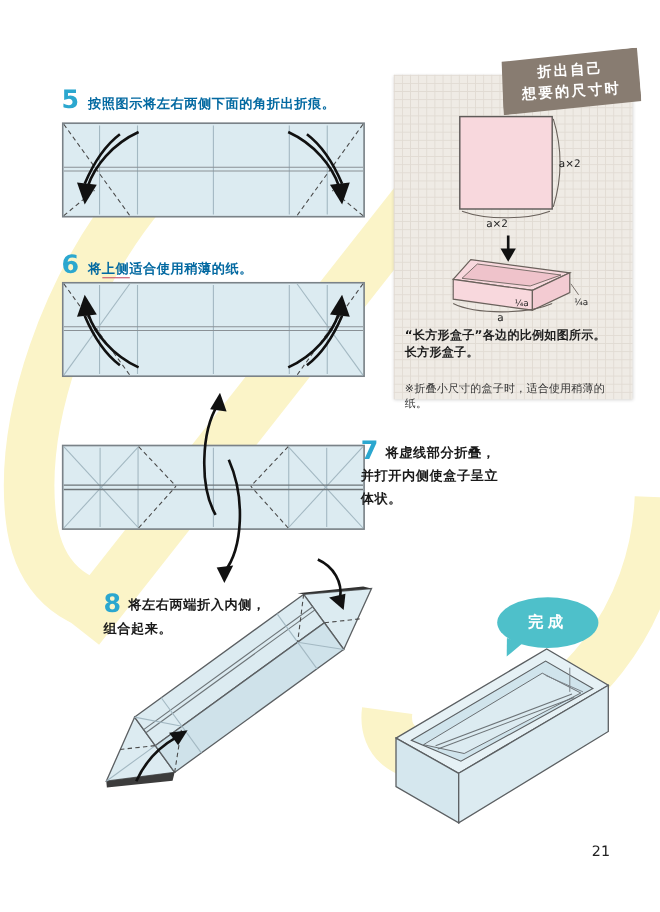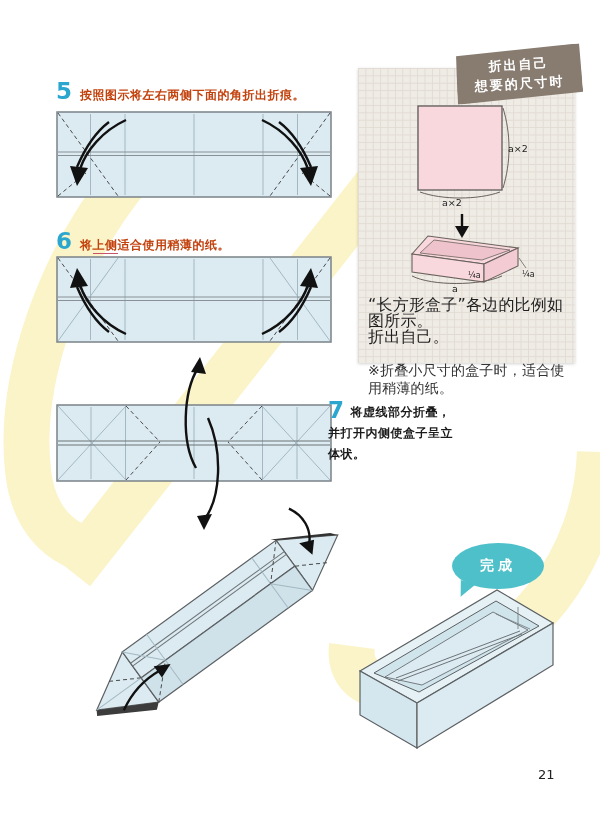--- a/index.html
+++ b/index.html
@@ -2,37 +2,37 @@
 <html><head>
 <meta charset="utf-8">
 <style>
   html,body{margin:0;padding:0;}
   body{font-family:"DejaVu Sans","Liberation Sans",sans-serif;background:#fff;}
   .page{position:relative;width:600px;height:829px;background:#ffffff;overflow:hidden;}
   .bg-swoosh{position:absolute;left:0;top:0;width:600px;height:829px;z-index:0;}
   .layer{position:absolute;z-index:2;}
   .step-head{position:absolute;z-index:2;display:flex;align-items:baseline;gap:8px;}
   .step-num{color:#2BA7CF;font-size:23px;font-weight:bold;line-height:1;}
-  .step-text{font-size:12px;font-weight:600;color:#c2410c;letter-spacing:.5px;}
+  .step-text{font-size:12px;font-weight:600;color:#0369a1;letter-spacing:.5px;}
   .em-underline{border-bottom:1.5px solid #c9536a;padding-bottom:1px;margin-top:36px;}
   .step-para{font-size:12px;font-weight:600;color:#1a1a1a;line-height:1.75;letter-spacing:.5px;}
   .step-para .step-num{font-size:23px;margin-right:6px;vertical-align:-2px;}
   .sidebar{position:absolute;left:358px;top:68px;width:217px;height:295px;z-index:1;
     background-color:#EFEBE5;
     background-image:linear-gradient(#E1DBD3 1px,transparent 1px),linear-gradient(90deg,#E1DBD3 1px,transparent 1px);
     background-size:7.4px 7.4px;box-shadow:0 1px 3px rgba(0,0,0,.18);}
   .sidebar-svg{position:absolute;left:358px;top:68px;z-index:2;}
   .tag{position:absolute;left:456px;top:47px;width:126px;height:54px;z-index:3;
     background:#887C71;transform:rotate(-3.5deg);display:flex;flex-direction:column;
     justify-content:center;align-items:center;clip-path:polygon(1% 10%,99% 0,100% 90%,0 100%);}
   .tag div{color:#fff;font-size:13px;font-weight:bold;letter-spacing:2px;line-height:1.5;}
-  .caption{position:absolute;left:368px;top:297px;width:200px;z-index:3;font-size:16px;
-    font-weight:400;color:#1f1f1f;line-height:16px;letter-spacing:.2px;}
-  .caption-note{position:absolute;left:368px;top:346px;width:200px;z-index:3;font-size:14px;
-    color:#333;letter-spacing:.2px;margin-top:16px;}
+  .caption{position:absolute;left:368px;top:297px;width:200px;z-index:3;font-size:11px;
+    font-weight:700;color:#1f1f1f;line-height:16px;letter-spacing:.2px;}
+  .caption-note{position:absolute;left:368px;top:346px;width:200px;z-index:3;font-size:10px;
+    color:#333;letter-spacing:.2px;}
   .bubble{position:absolute;left:452px;top:543px;width:92px;height:46px;z-index:3;
     background:#4EC0CA;border-radius:50%;display:flex;align-items:center;justify-content:center;}
   .bubble-tail{position:absolute;left:458px;top:582px;z-index:3;width:0;height:0;
     border-left:5px solid transparent;border-right:10px solid transparent;
     border-top:16px solid #4EC0CA;transform:rotate(18deg);}
   .bubble span{color:#fff;font-size:14px;font-weight:bold;letter-spacing:4px;}
   .page-num{position:absolute;left:538px;top:767px;z-index:2;font-size:13px;color:#222;}
 </style>
 </head>
 <body>
@@ -141,20 +141,23 @@
     <path d="M 146,112 C 131,86 133,36 148,12" fill="none" stroke="#111" stroke-width="2.4"></path>
     <polygon points="141,16 156,18 150,1" fill="#111"></polygon>
     <path d="M 158,62 C 173,96 171,142 154,164" fill="none" stroke="#111" stroke-width="2.4"></path>
     <polygon points="147,160 162,158 154,174" fill="#111"></polygon>
   </svg>
 
   <div class="layer step-para" style="left:328px;top:399px;width:126px;">
     <span class="step-num">7</span><span>将虚线部分折叠，并打开内侧使盒子呈立体状。</span>
   </div>
 
+  <div class="layer step-para" style="left:94px;top:538px;width:152px;">
+    <span class="step-num">8</span><span>将左右两端折入内侧，组合起来。</span>
+  </div>
 
   <svg class="layer" style="left:58px;top:498px;" width="312" height="248" viewBox="0 0 312 248">
     <g transform="rotate(-36 160 124)">
       <polygon points="65,92 10,124 65,154" fill="#DCEBF1" stroke="#5C6063" stroke-width="1.2"></polygon>
       <polygon points="10,124 65,154 59,159 7,129" fill="#3c3c3c"></polygon>
       <polygon points="255,92 308,124 255,154" fill="#DCEBF1" stroke="#5C6063" stroke-width="1.2"></polygon>
       <polygon points="255,92 308,124 303,118 251,88" fill="#333"></polygon>
       <rect x="65" y="92" width="190" height="32" fill="#DCEBF1" stroke="#5C6063" stroke-width="1.2"></rect>
       <rect x="65" y="124" width="190" height="30" fill="#CFE2EA" stroke="#5C6063" stroke-width="1.2"></rect>
       <g stroke="#6D7478" stroke-width="1">
@@ -217,21 +220,21 @@
       <path d="M 16,48 C 36,58 84,58 106,48" fill="none" stroke="#6A625C" stroke-width="1"></path>
       <text x="56" y="64" font-size="9.5" fill="#222">a</text>
     </g>
   </svg>
   <div class="tag">
     <div>折出自己</div>
     <div>想要的尺寸时</div>
   </div>
   <div class="caption">
     <div>“长方形盒子”各边的比例如图所示。</div>
-    <div>折出自己。</div>
+    <div>长方形盒子。</div>
   </div>
   <div class="caption-note">※折叠小尺寸的盒子时，适合使用稍薄的纸。</div>
 
   <div class="bubble-tail"></div>
   <div class="bubble">
     <span>完成</span>
   </div>
 
   <div class="page-num">21</div>
 </div>

